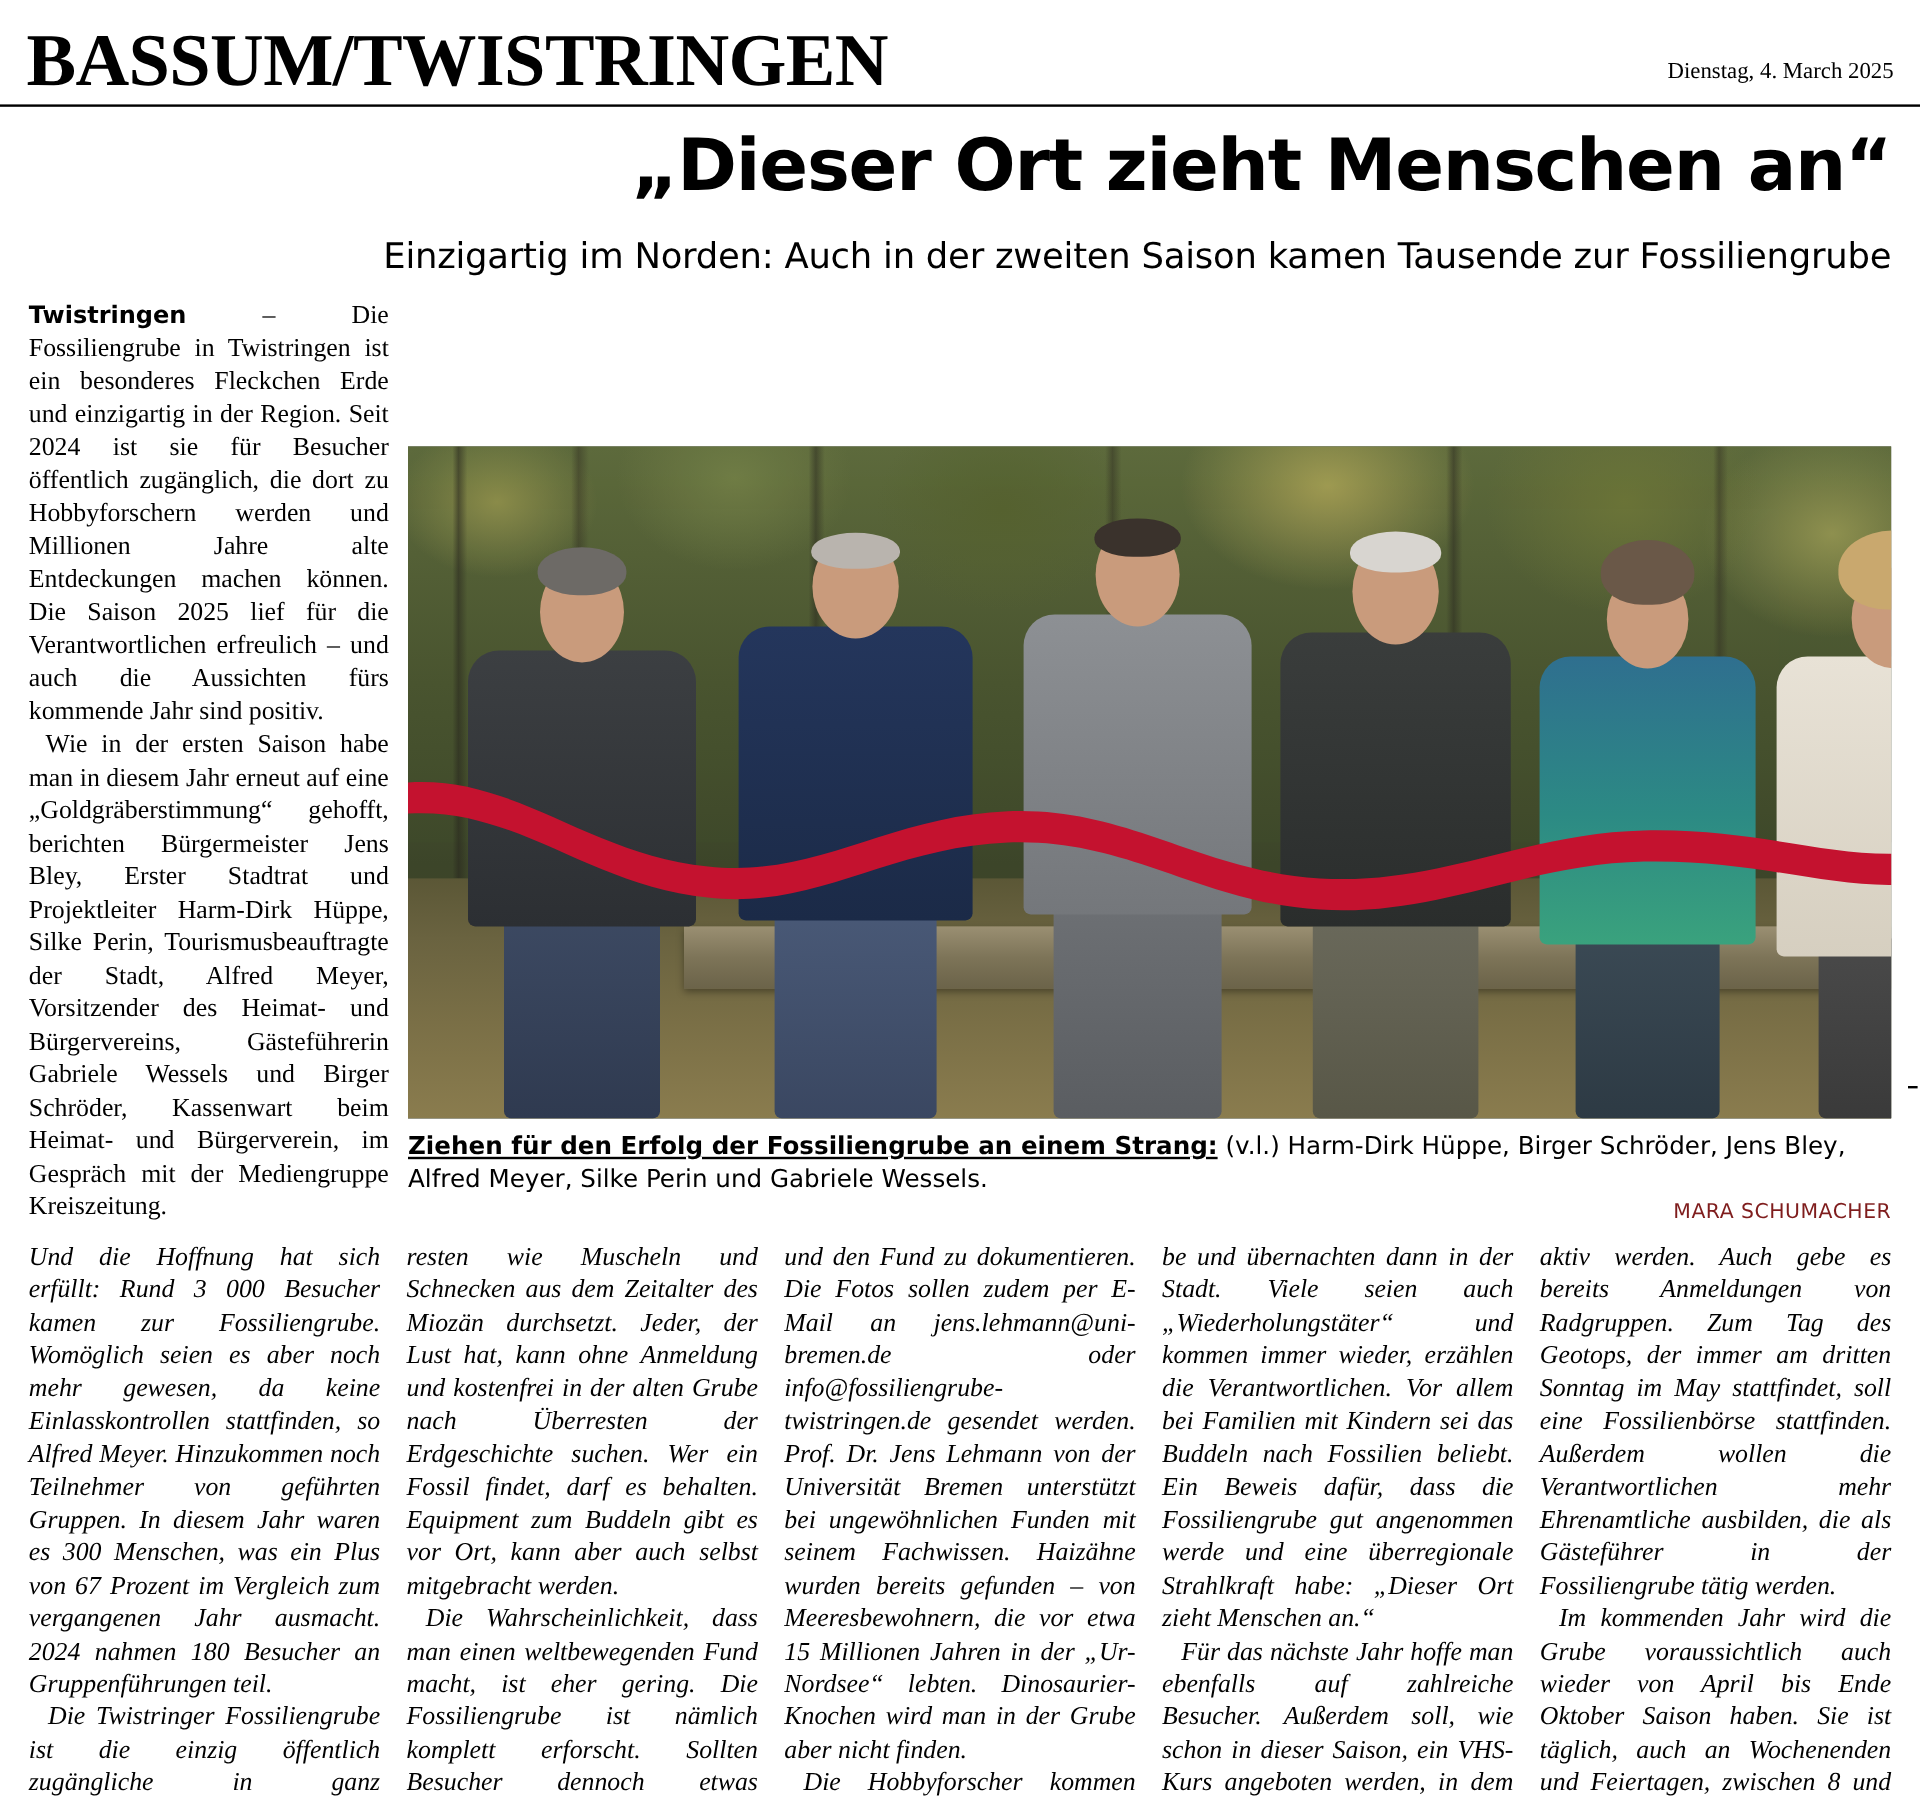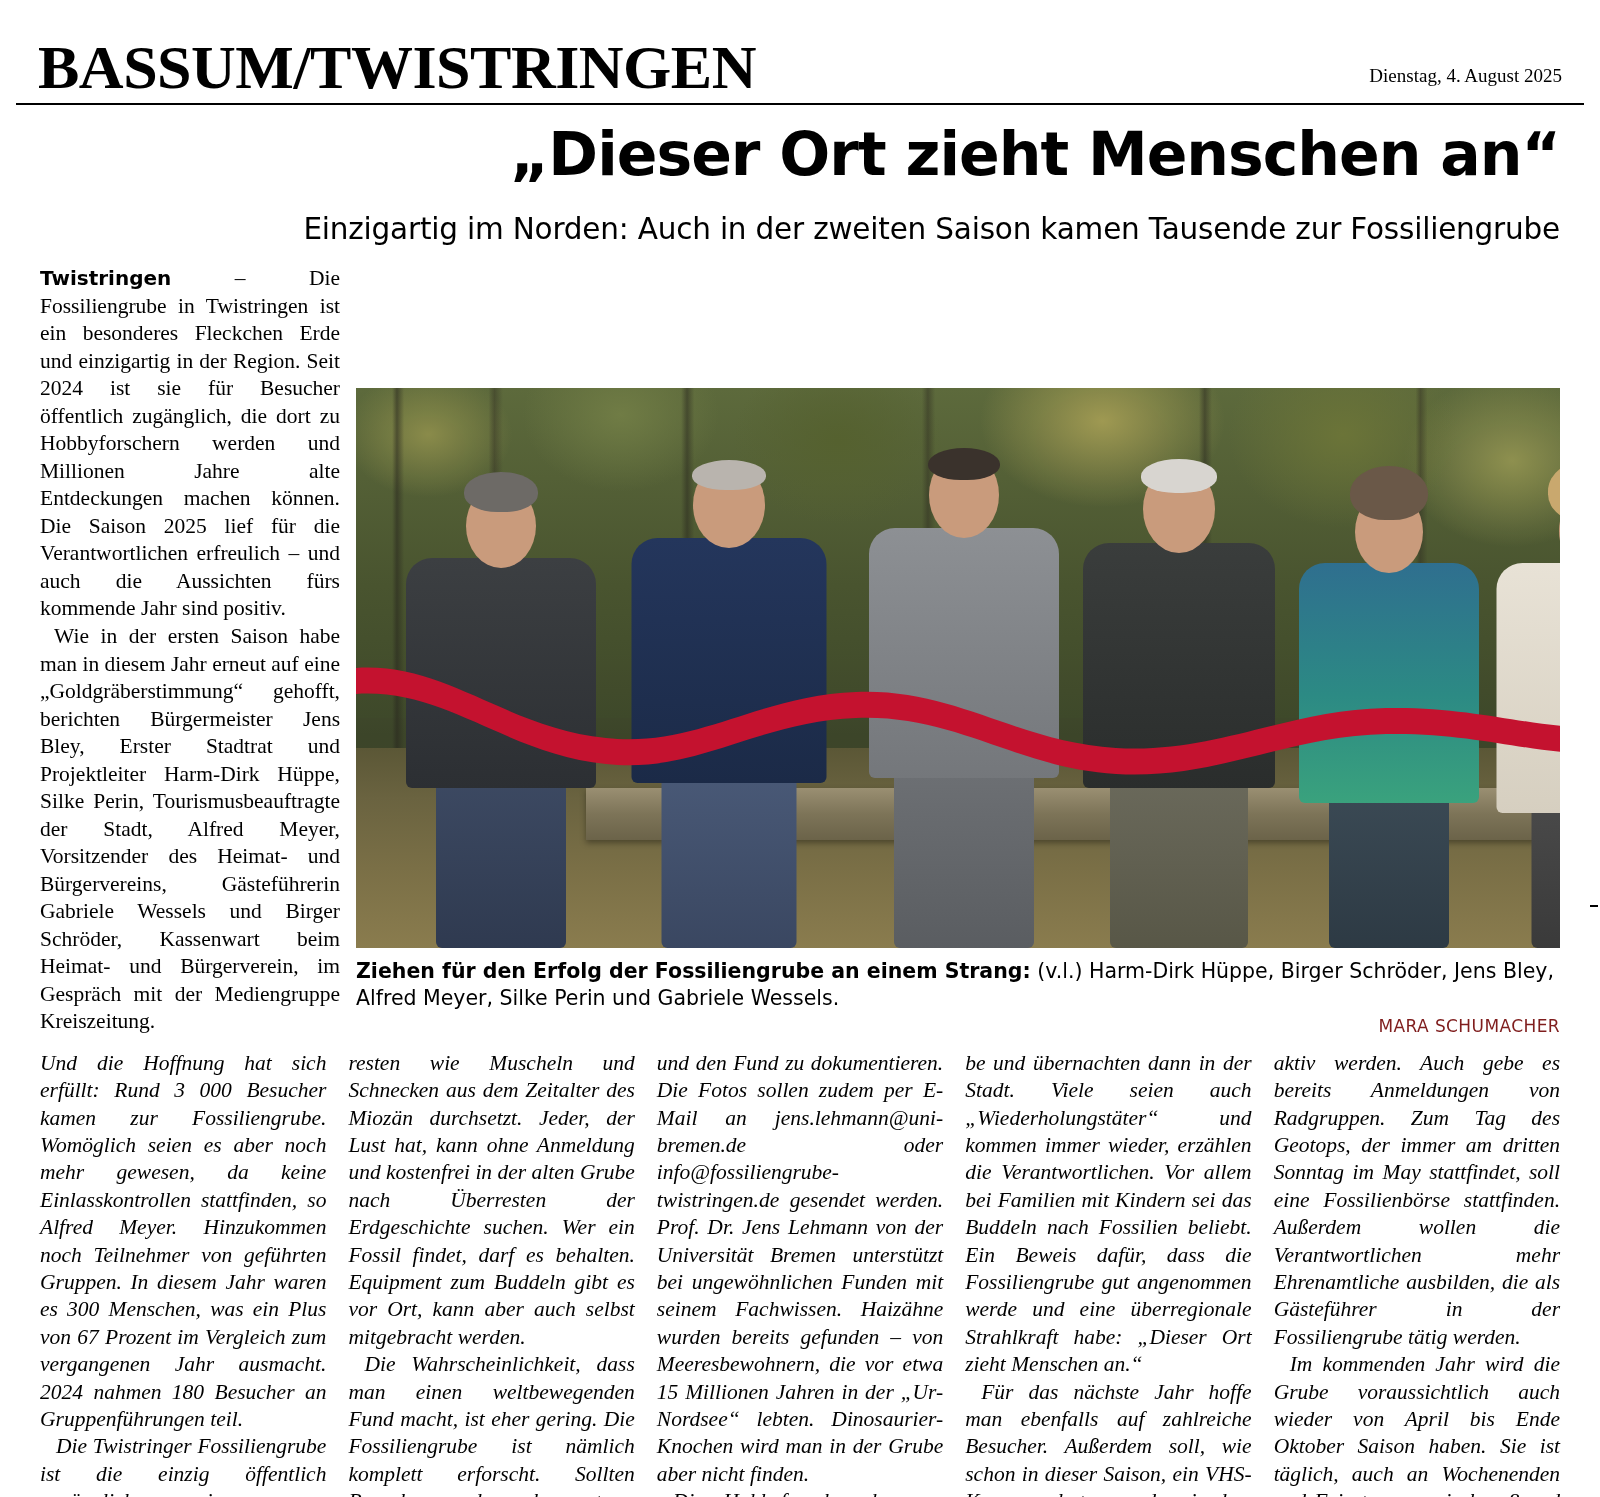--- a/index.html
+++ b/index.html
@@ -11,21 +11,21 @@
     width: 1600px;
     height: 1497px;
     font-family: "Liberation Serif", serif;
     color: #000000;
     overflow: hidden;
   }
   .page {
     position: relative;
     width: 1600px;
     height: 1137px;
-    padding: 16px;
+    padding: 0;
     box-sizing: border-box;
   }
 
   
   .masthead {
     display: flex;
     align-items: flex-end;
     justify-content: space-between;
     padding: 22px 22px 6px 22px;
     border-bottom: 2px solid #000;
@@ -192,20 +192,21 @@
 
   
   .caption {
     font-family: "DejaVu Sans", sans-serif;
     font-size: 20.5px;
     line-height: 1.3;
     padding-top: 10px;
   }
   .caption b {
     font-weight: bold;
+    text-decoration: underline;
   }
   .credit {
     font-family: "DejaVu Sans", sans-serif;
     font-size: 17px;
     letter-spacing: 0.4px;
     text-align: right;
     color: #7f1d1d;
     padding-top: 4px;
   }
 
@@ -240,21 +241,21 @@
     background: #000;
   }
 </style>
 </head>
 <body>
 
 <div class="page">
 
   <div class="masthead">
     <div class="masthead-title">BASSUM/TWISTRINGEN</div>
-    <div class="masthead-date">Dienstag, 4. August 2025</div>
+    <div class="masthead-date">Dienstag, 4. March 2025</div>
   </div>
 
   <div class="headline-wrap">
     <div class="headline">„Dieser Ort zieht Menschen an“</div>
     <div class="subhead">Einzigartig im Norden: Auch in der zweiten Saison kamen Tausende zur Fossiliengrube</div>
   </div>
 
   <div class="top-area">
 
     <div class="lead-col">

